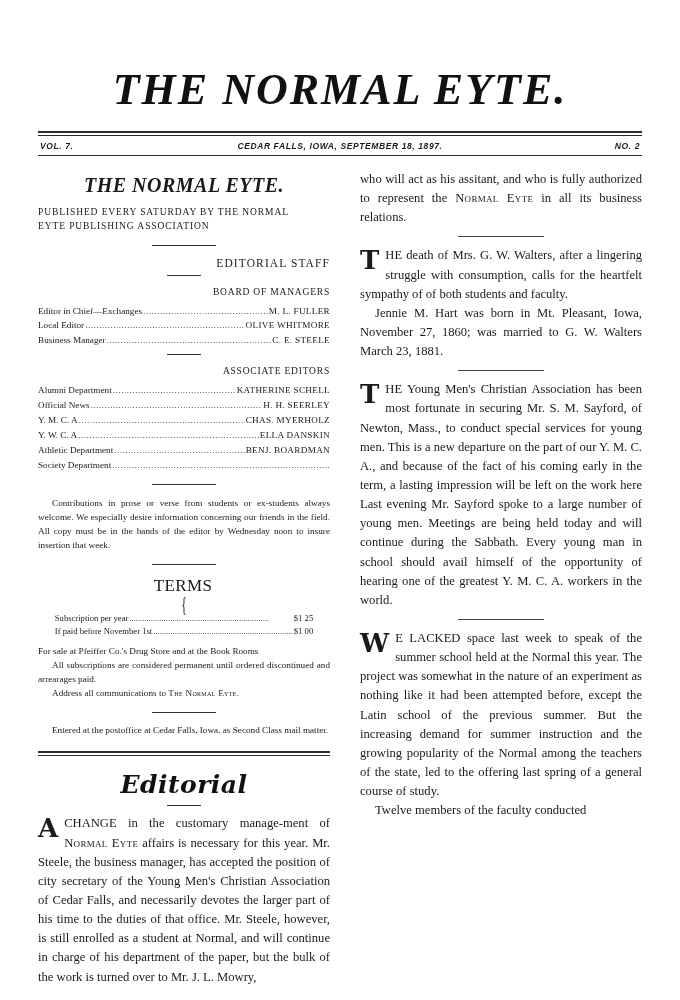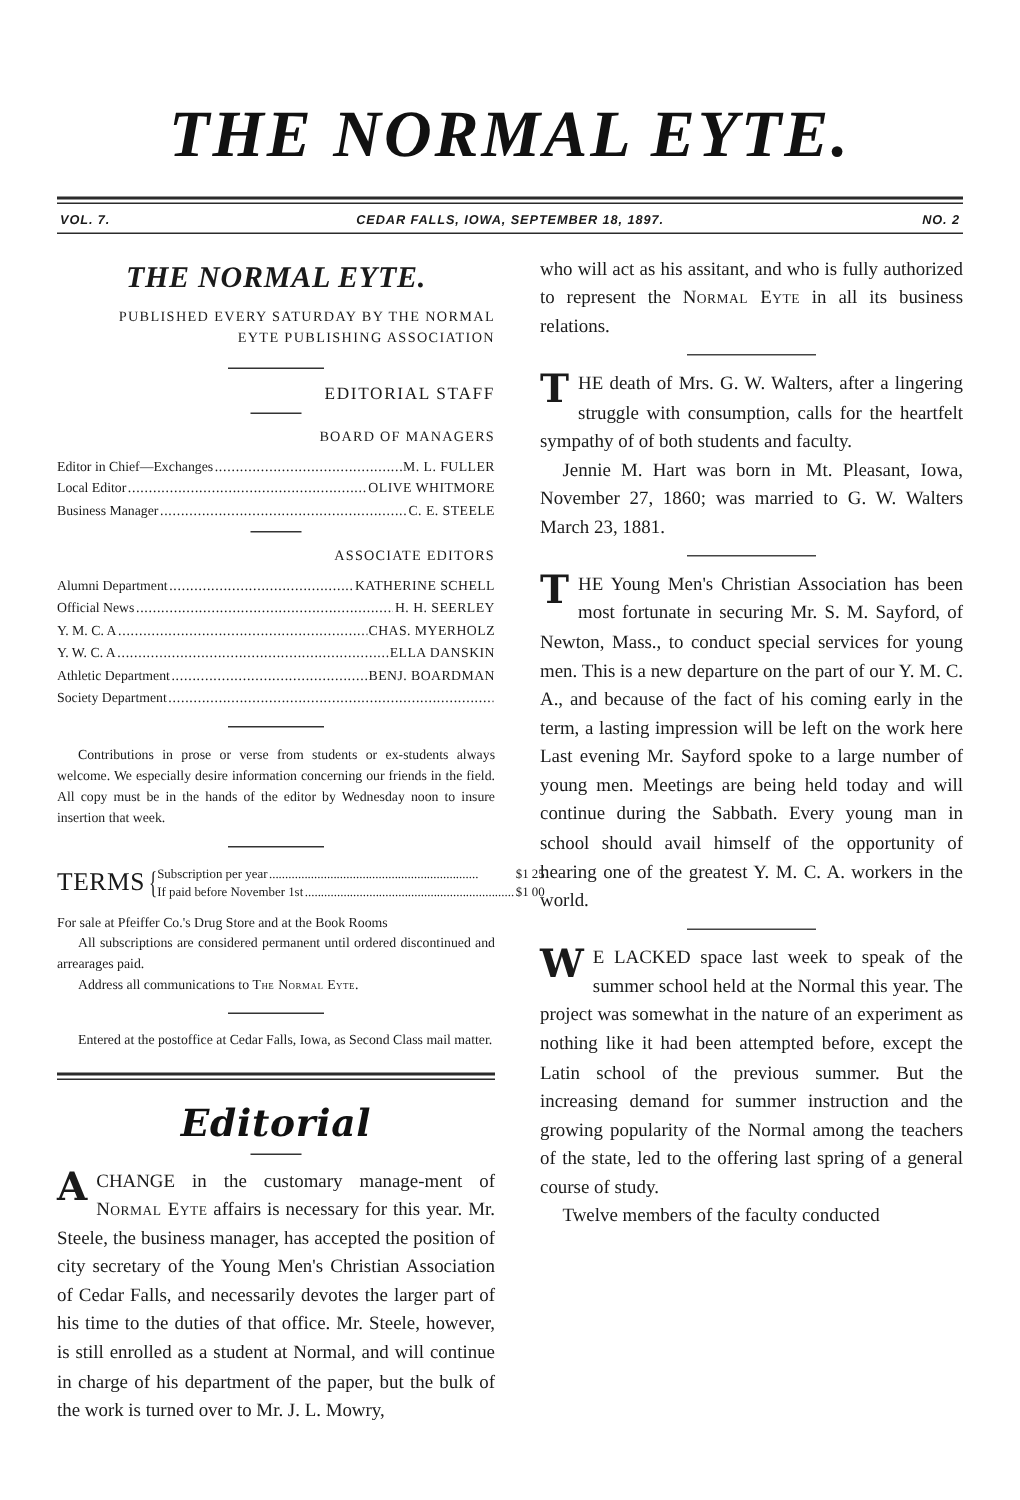--- a/index.html
+++ b/index.html
@@ -79,21 +79,21 @@
   
   .flag-title {
     text-align: center;
     font-style: italic;
     font-weight: 700;
     font-size: 20px;
     letter-spacing: 0.5px;
     margin: 4px 0 9px 0;
   }
   .flag-sub {
-    text-align: right;
+    text-align: left;
     font-size: 9.5px;
     letter-spacing: 0.9px;
     line-height: 1.45;
     text-transform: uppercase;
   }
   .mini-rule {
     width: 64px;
     border-top: 1px solid #333;
     margin: 11px auto 11px auto;
   }
@@ -144,20 +144,21 @@
     margin: 0;
   }
   .note.no-indent { text-indent: 0; }
   .note.tight { line-height: 1.5; }
 
   
   .terms-block {
     display: flex;
     align-items: center;
     margin: 2px 0 8px 0;
+    flex-direction: column;
   }
   .terms-word {
     font-size: 17px;
     letter-spacing: 0.4px;
     padding-right: 2px;
     white-space: nowrap;
   }
   .terms-brace {
     font-size: 21px;
     line-height: 0.8;

